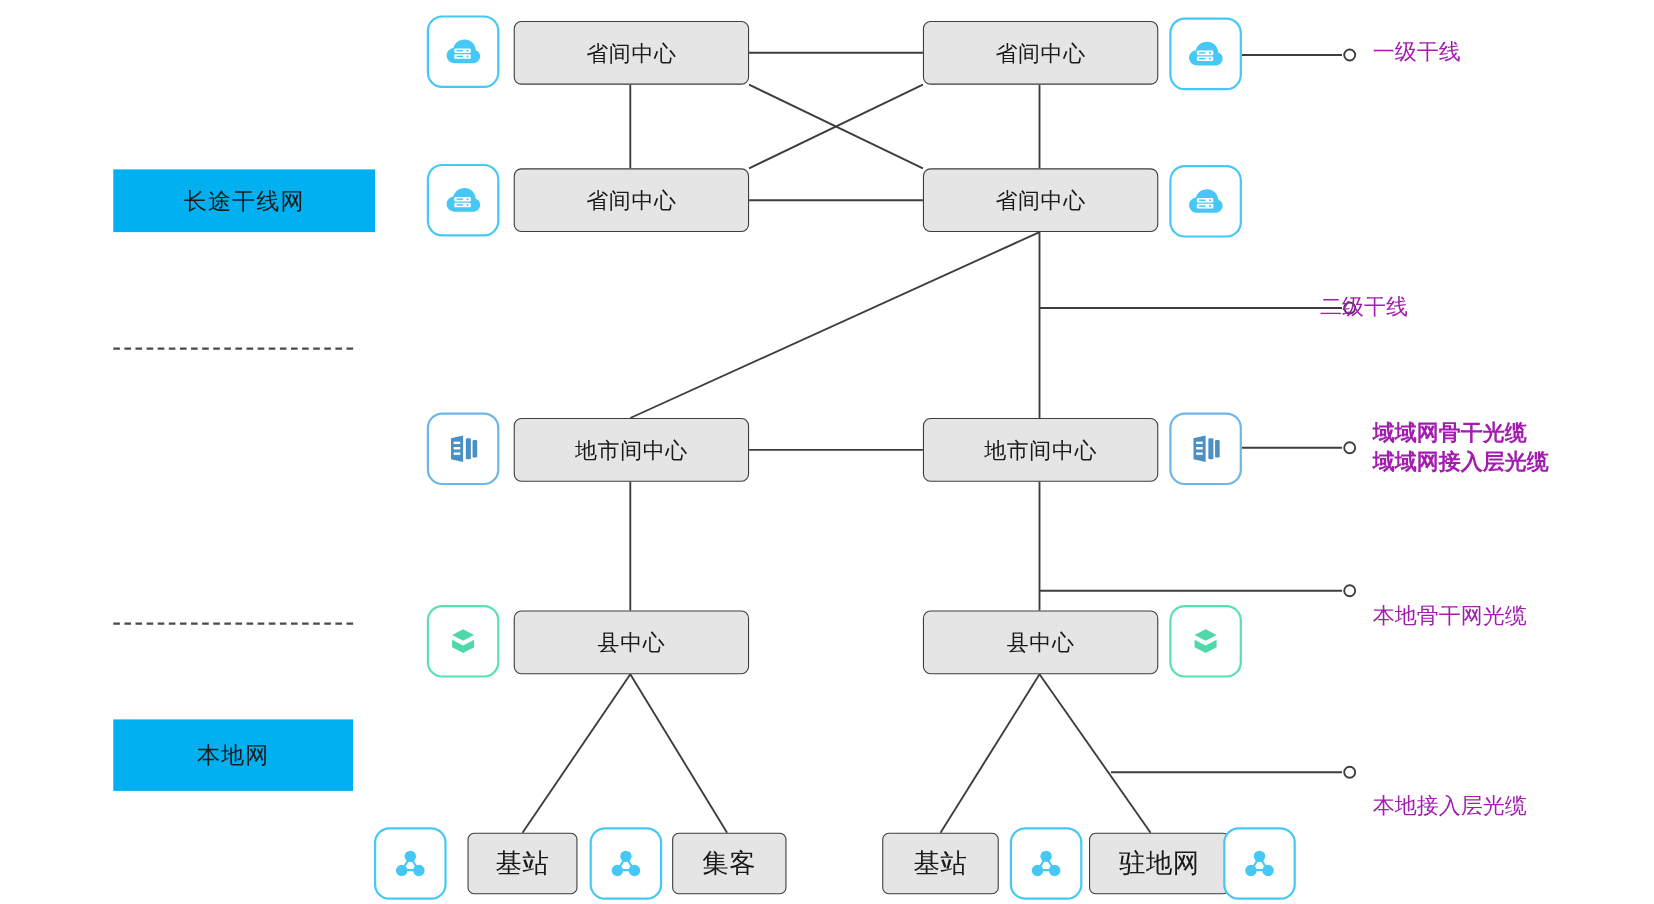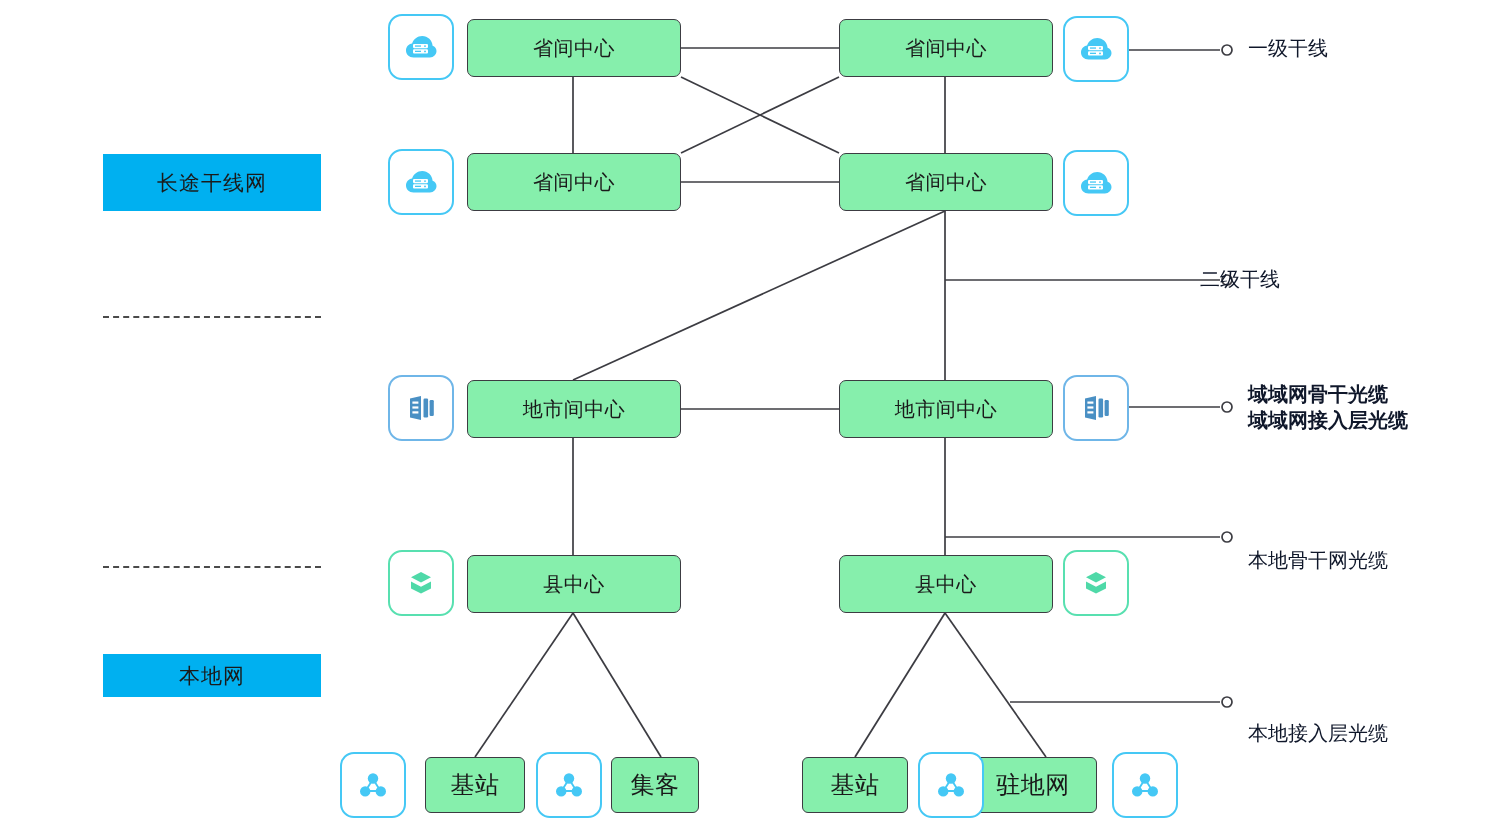--- a/index.html
+++ b/index.html
@@ -38,21 +38,21 @@
     justify-content: center;
     box-sizing: border-box;
   }
 
   
   .node {
     position: absolute;
     box-sizing: border-box;
     border: 1.6px solid #3c3c42;
     border-radius: 7px;
-    background: #86efac;
+    background: #e5e5e5;
     color: #1a1a1a;
     display: flex;
     align-items: center;
     justify-content: center;
     font-size: 20px;
     letter-spacing: 0.5px;
     z-index: 3;
   }
   .node.small {
     font-size: 24px;
@@ -71,21 +71,21 @@
     z-index: 4;
   }
   .icon-tile.cyan   { border: 2.2px solid #45c8f5; }
   .icon-tile.steel  { border: 2.2px solid #6fb6e8; }
   .icon-tile.green  { border: 2.2px solid #58e0b0; }
   .icon-tile svg { display: block; }
 
   
   .legend-text {
     position: absolute;
-    color: #0f172a;
+    color: #a21caf;
     font-size: 20px;
     line-height: 26px;
     white-space: pre-line;
     z-index: 5;
   }
 
   
   .divider {
     position: absolute;
     border-top: 2.5px dashed #4a4a4a;
@@ -122,24 +122,24 @@
         <circle cx="1227" cy="280" r="5" fill="#ffffff" stroke="#3c3c42" stroke-width="1.7"></circle>
         <line x1="1129" y1="407" x2="1220" y2="407"></line>
         <circle cx="1227" cy="407" r="5" fill="#ffffff" stroke="#3c3c42" stroke-width="1.7"></circle>
         <line x1="945" y1="537" x2="1220" y2="537"></line>
         <circle cx="1227" cy="537" r="5" fill="#ffffff" stroke="#3c3c42" stroke-width="1.7"></circle>
         <line x1="1010" y1="702" x2="1220" y2="702"></line>
         <circle cx="1227" cy="702" r="5" fill="#ffffff" stroke="#3c3c42" stroke-width="1.7"></circle>
       </g>
   </svg>
 
-  <div class="tier-label" id="tier-0" style="left: 103px; top: 154px; width: 218px; height: 57px;">
+  <div class="tier-label" id="tier-0" style="left: 103px; top: 154px; width: 238px; height: 57px;">
     <span>长途干线网</span>
   </div>
-  <div class="tier-label" id="tier-2" style="left: 103px; top: 654px; width: 218px; height: 43px;">
+  <div class="tier-label" id="tier-2" style="left: 103px; top: 654px; width: 218px; height: 65px;">
     <span>本地网</span>
   </div>
 
   <div class="divider" id="divider-0" style="left: 103px; top: 316px; width: 218px;"></div>
   <div class="divider" id="divider-1" style="left: 103px; top: 566px; width: 218px;"></div>
 
   <div class="node" id="node-0" style="left: 467px; top: 19px; width: 214px; height: 58px;">
     <span>省间中心</span>
     </div>
   <div class="node" id="node-1" style="left: 839px; top: 19px; width: 214px; height: 58px;">
@@ -159,27 +159,27 @@
     </div>
   <div class="node" id="node-6" style="left: 467px; top: 555px; width: 214px; height: 58px;">
     <span>县中心</span>
     </div>
   <div class="node" id="node-7" style="left: 839px; top: 555px; width: 214px; height: 58px;">
     <span>县中心</span>
     </div>
   <div class="node small" id="node-8" style="left: 425px; top: 757px; width: 100px; height: 56px;">
     <span>基站</span>
     </div>
-  <div class="node small" id="node-9" style="left: 611px; top: 757px; width: 88px; height: 56px;">
+  <div class="node small" id="node-9" style="left: 611px; top: 757px; width: 104px; height: 56px;">
     <span>集客</span>
     </div>
   <div class="node small" id="node-10" style="left: 802px; top: 757px; width: 106px; height: 56px;">
     <span>基站</span>
     </div>
-  <div class="node small" id="node-11" style="left: 969px; top: 757px; width: 128px; height: 56px;">
+  <div class="node small" id="node-11" style="left: 990px; top: 757px; width: 128px; height: 56px;">
     <span>驻地网</span>
     </div>
 
   <div class="icon-tile cyan" id="icon-0" style="left: 388px; top: 14px; width: 66px; height: 66px;">
       <svg width="40" height="40" viewBox="0 0 40 40">
         <path fill="#45c8f5" d="M12.5 30.5c-4.3 0-7.5-3.1-7.5-7 0-3.5 2.6-6.4 6.1-6.9C12.4 12.2 16.4 9 21.2 9c5.6 0 10.1 4.3 10.4 9.7 2.3.8 3.9 2.9 3.9 5.4 0 3.4-2.9 6.4-6.6 6.4z"></path>
         <rect x="12" y="17" width="15" height="4.2" rx="1.1" fill="#ffffff"></rect>
         <rect x="12" y="22.3" width="15" height="4.2" rx="1.1" fill="#ffffff"></rect>
         <circle cx="24" cy="19.1" r="0.95" fill="#45c8f5"></circle>
         <circle cx="24" cy="24.4" r="0.95" fill="#45c8f5"></circle>

